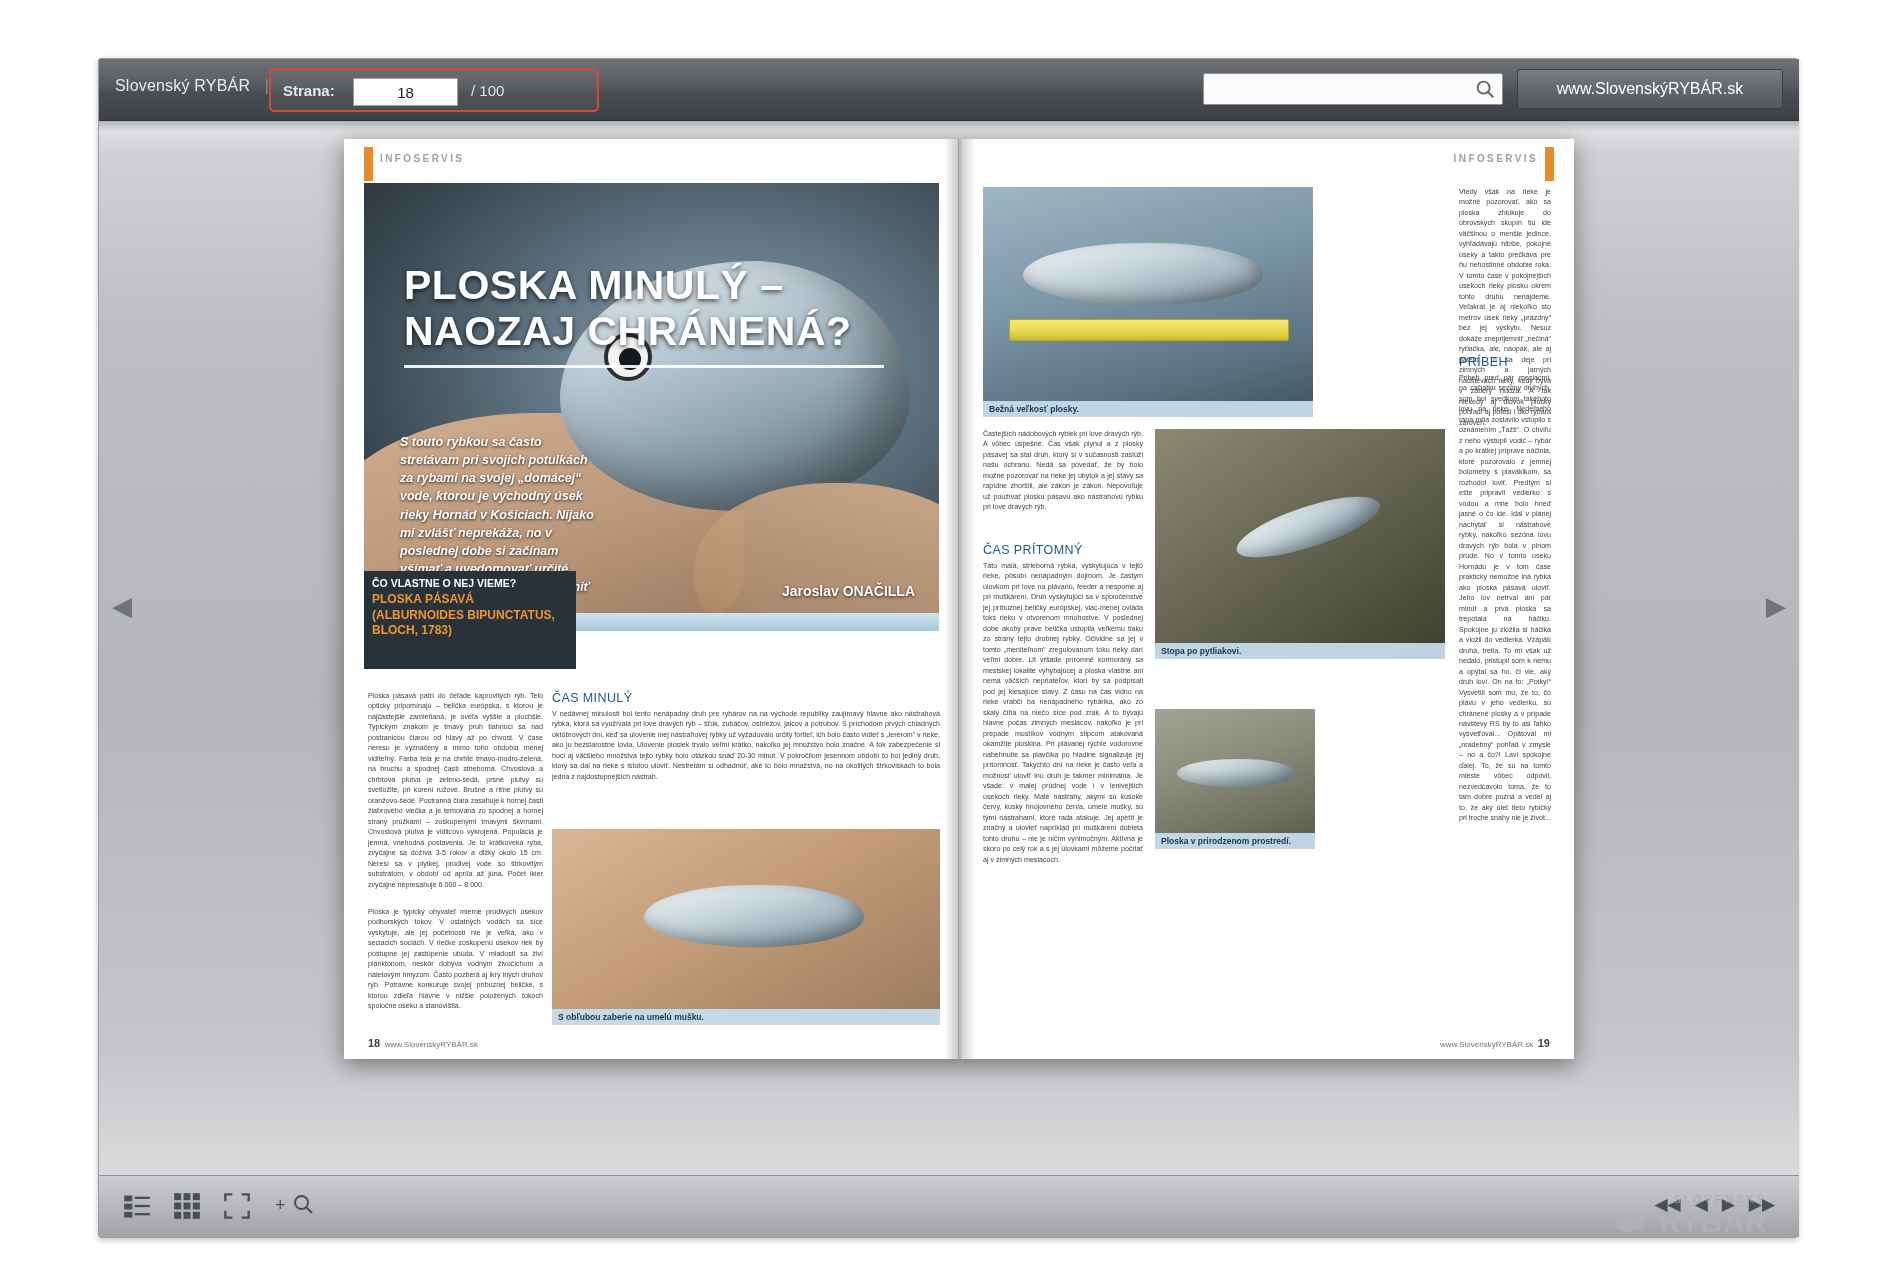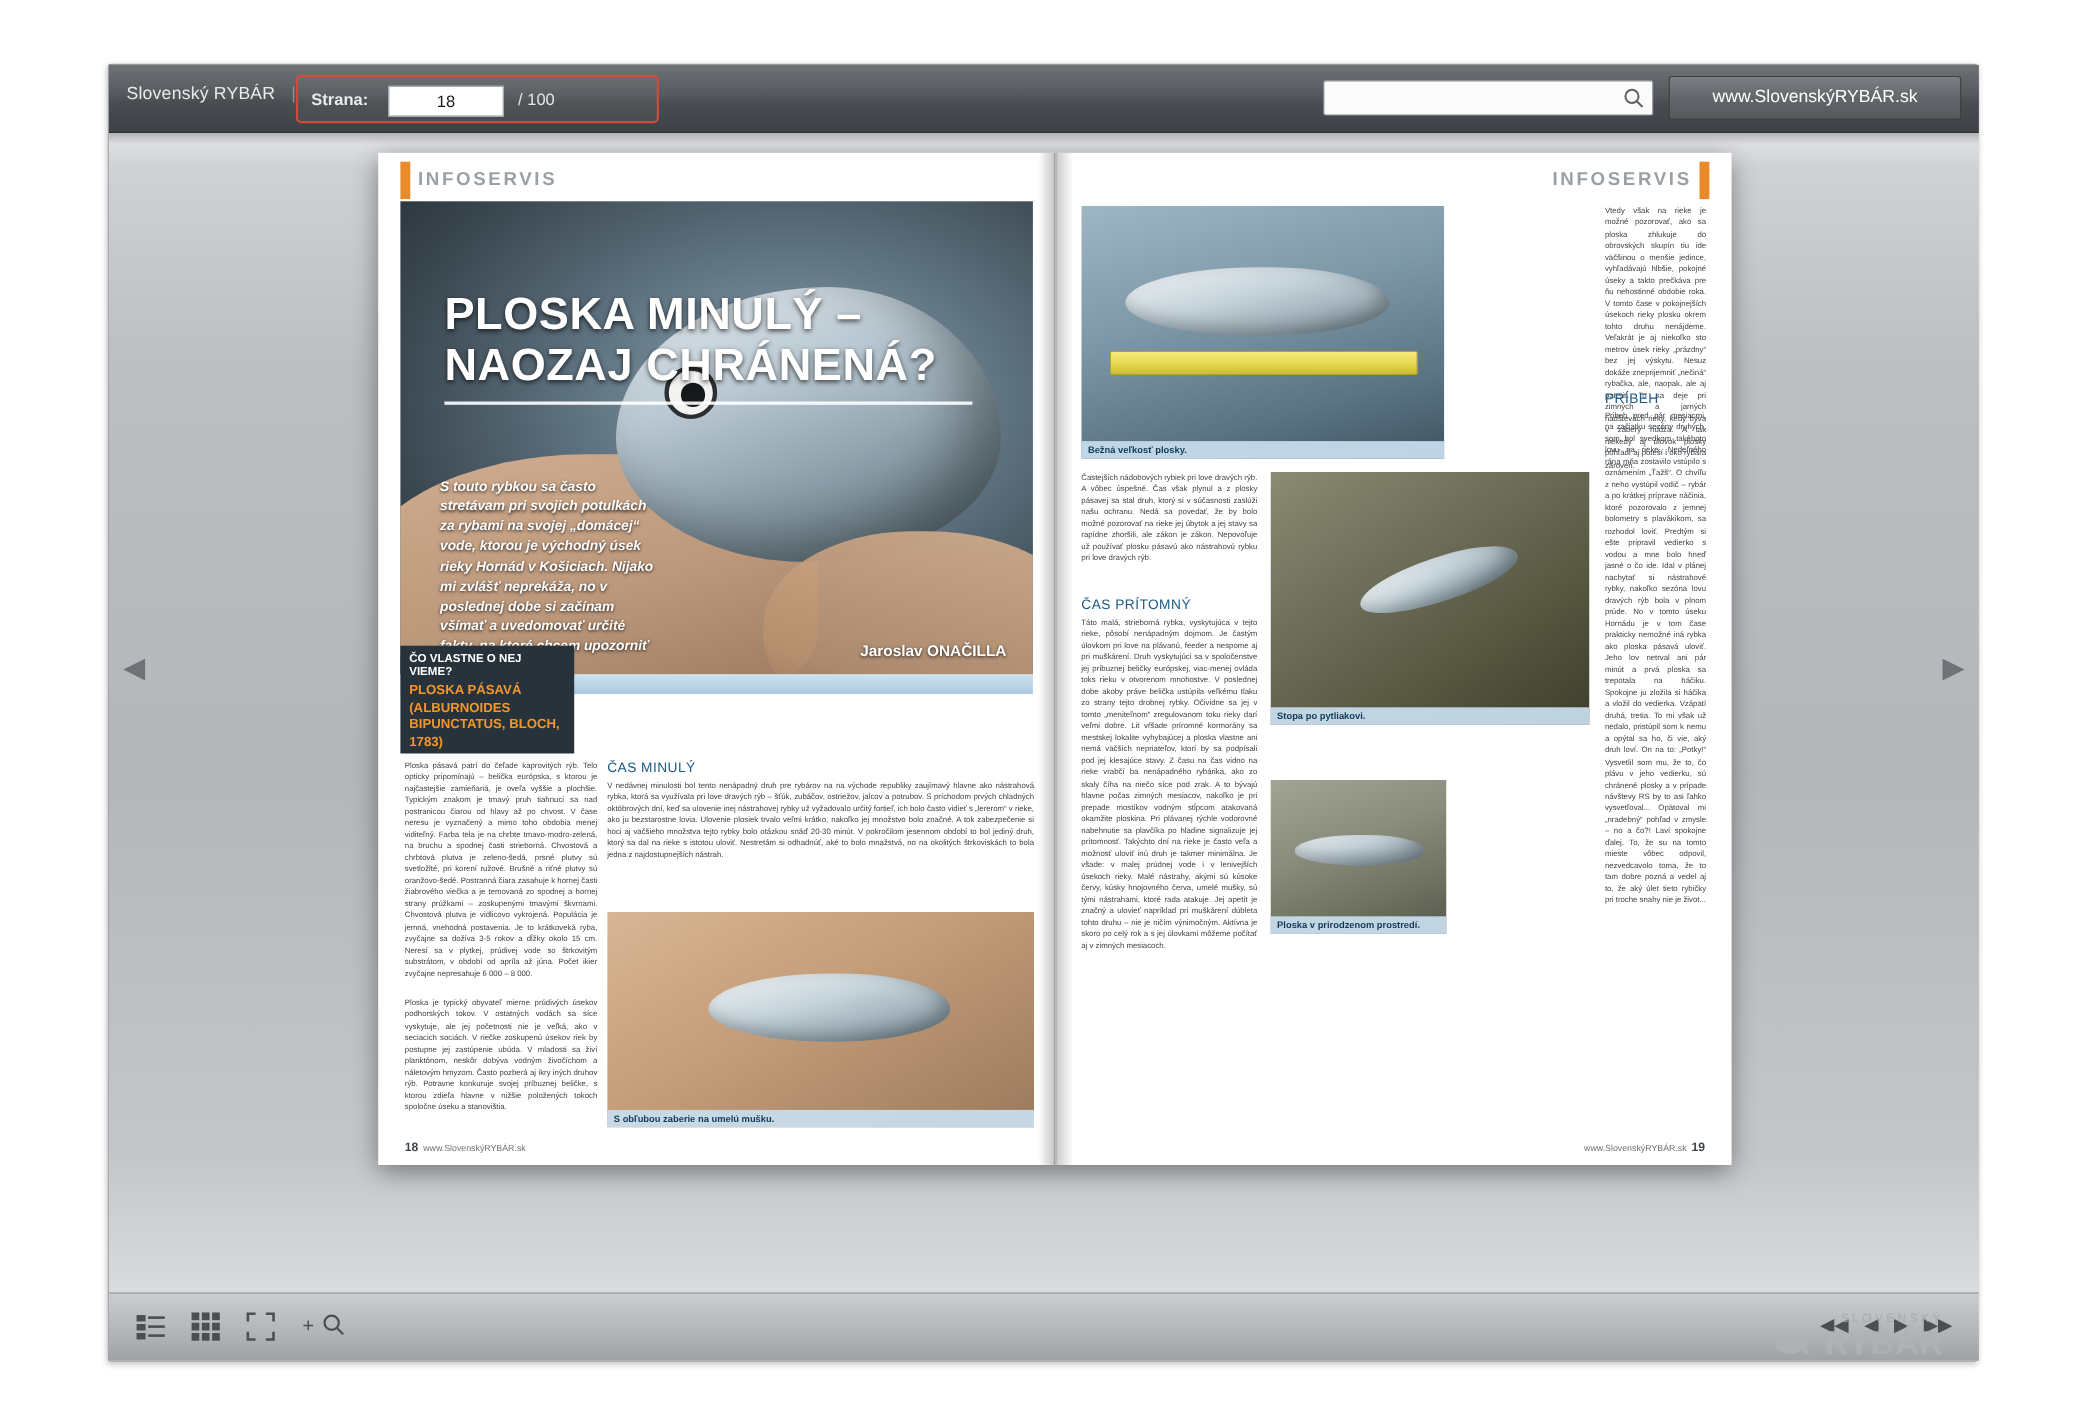--- a/index.html
+++ b/index.html
@@ -124,21 +124,21 @@
     color: #6f7276; font-size: 26px; line-height: 30px;
     text-align: center;
   }
   .nav-arrow.left { left: 12px; }
   .nav-arrow.right { right: 12px; }
 
   
   .pg-pad { position: absolute; left: 0; top: 0; width: 615px; height: 920px; }
   .infoservis {
     position: absolute; top: 14px;
-    font-size: 17px; letter-spacing: 2.4px; color: #9aa1a6; font-weight: bold;
+    font-size: 10px; letter-spacing: 2.4px; color: #9aa1a6; font-weight: bold;
   }
   .infoservis.l { left: 36px; }
   .infoservis.r { right: 36px; }
   .orange-tab {
     position: absolute; top: 8px; width: 9px; height: 34px; background: #e98a2b;
   }
   .orange-tab.l { left: 20px; }
   .orange-tab.r { right: 20px; }
 
   .hero {
@@ -192,21 +192,21 @@
   .byline {
     position: absolute; right: 24px; bottom: 14px;
     color: #ffffff; font-size: 14px; font-weight: bold;
     text-shadow: 0 1px 3px rgba(0,0,0,.8);
   }
   .blue-band {
     position: absolute; left: 20px; top: 474px; width: 575px; height: 18px;
     background: linear-gradient(180deg,#cfe2ef,#a9c9de);
   }
   .factbox {
-    position: absolute; left: 20px; top: 448px; width: 158px; height: 98px;
+    position: absolute; left: 20px; top: 432px; width: 212px; height: 98px;
     background: #27323a; color: #fff; padding: 6px 8px;
   }
   .factbox .t1 { font-size: 10.5px; font-weight: bold; color: #ffffff; }
   .factbox .t2 { font-size: 12px; font-weight: bold; color: #f0962c; margin-top: 3px; line-height: 1.3; }
 
   .sec-head {
     position: absolute; font-size: 12.5px; font-weight: normal; color: #1c5a86; letter-spacing: .4px;
   }
   .col {
     position: absolute;

